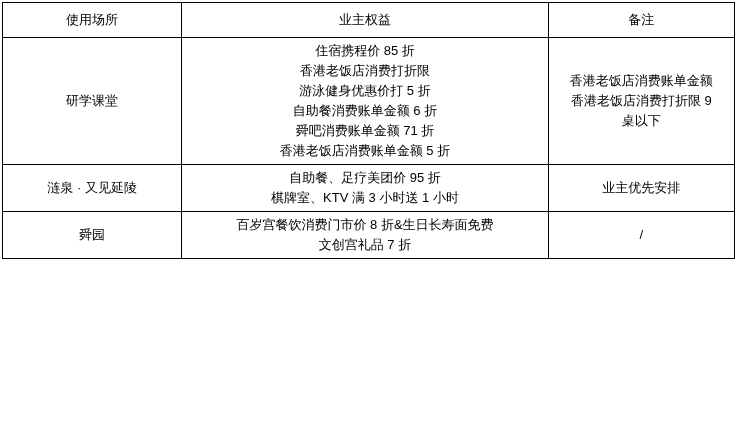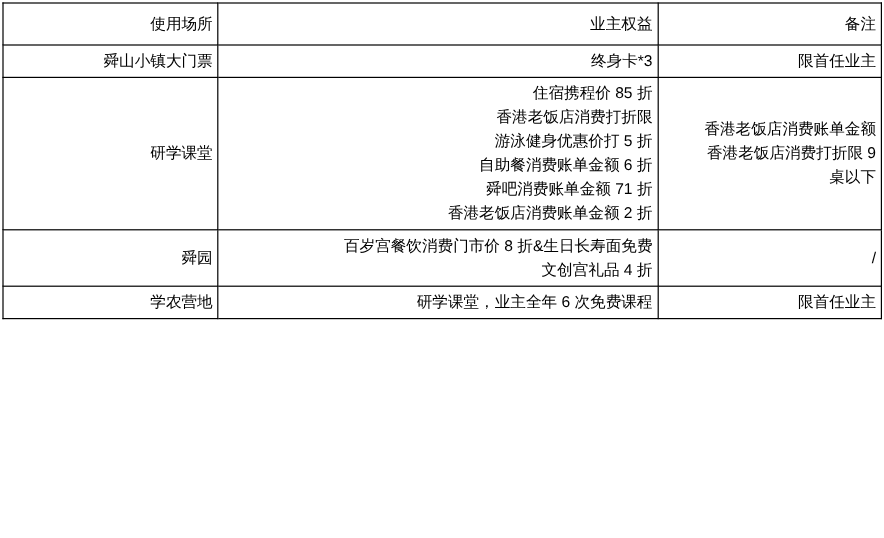--- a/index.html
+++ b/index.html
@@ -15,21 +15,21 @@
     overflow: hidden;
   }
   #benefits-table {
     border-collapse: collapse;
     width: 733px;
     margin: 2px 2px 0 2px;
     table-layout: fixed;
   }
   #benefits-table td {
     border: 1px solid #000000;
-    text-align: right;
+    text-align: center;
     vertical-align: middle;
     font-size: 13px;
     line-height: 20px;
     padding: 3px 4px;
   }
   .col-place { width: 179px; }
   .col-benefit { width: 366px; }
   .col-remark { width: 186px; }
   .cell-lines div {
     white-space: nowrap;
@@ -47,72 +47,62 @@
     <col class="col-benefit">
     <col class="col-remark">
   </colgroup>
   <tbody>
     <tr class="head">
       <td>使用场所</td>
       <td>业主权益</td>
       <td>备注</td>
     </tr>
 
-    <tr>
-      <td class="cell-lines">
-        <div>舜山小镇大门票</div>
-      </td>
-      <td class="cell-lines">
-        <div>终身卡*3</div>
-      </td>
-      <td class="cell-lines">
-        <div>限首任业主</div>
-      </td>
-    </tr>
 
     <tr>
       <td class="cell-lines">
         <div>研学课堂</div>
       </td>
       <td class="cell-lines">
         <div>住宿携程价 85 折</div>
         <div>香港老饭店消费打折限</div>
         <div>游泳健身优惠价打 5 折</div>
         <div>自助餐消费账单金额 6 折</div>
         <div>舜吧消费账单金额 71 折</div>
-        <div>香港老饭店消费账单金额 2 折</div>
+        <div>香港老饭店消费账单金额 5 折</div>
       </td>
       <td class="cell-lines">
         <div>香港老饭店消费账单金额</div>
         <div>香港老饭店消费打折限 9</div>
         <div>桌以下</div>
       </td>
     </tr>
 
+    <tr>
+      <td class="cell-lines">
+        <div>涟泉 · 又见延陵</div>
+      </td>
+      <td class="cell-lines">
+        <div>自助餐、足疗美团价 95 折</div>
+        <div>棋牌室、KTV 满 3 小时送 1 小时</div>
+      </td>
+      <td class="cell-lines">
+        <div>业主优先安排</div>
+      </td>
+    </tr>
 
     <tr>
       <td class="cell-lines">
         <div>舜园</div>
       </td>
       <td class="cell-lines">
         <div>百岁宫餐饮消费门市价 8 折&amp;生日长寿面免费</div>
-        <div>文创宫礼品 4 折</div>
+        <div>文创宫礼品 7 折</div>
       </td>
       <td class="cell-lines">
         <div>/</div>
       </td>
     </tr>
 
 
-    <tr>
-      <td class="cell-lines">
-        <div>学农营地</div>
-      </td>
-      <td class="cell-lines">
-        <div>研学课堂，业主全年 6 次免费课程</div>
-      </td>
-      <td class="cell-lines">
-        <div>限首任业主</div>
-      </td>
-    </tr>
 
   </tbody>
 </table>
 
 </body></html>

